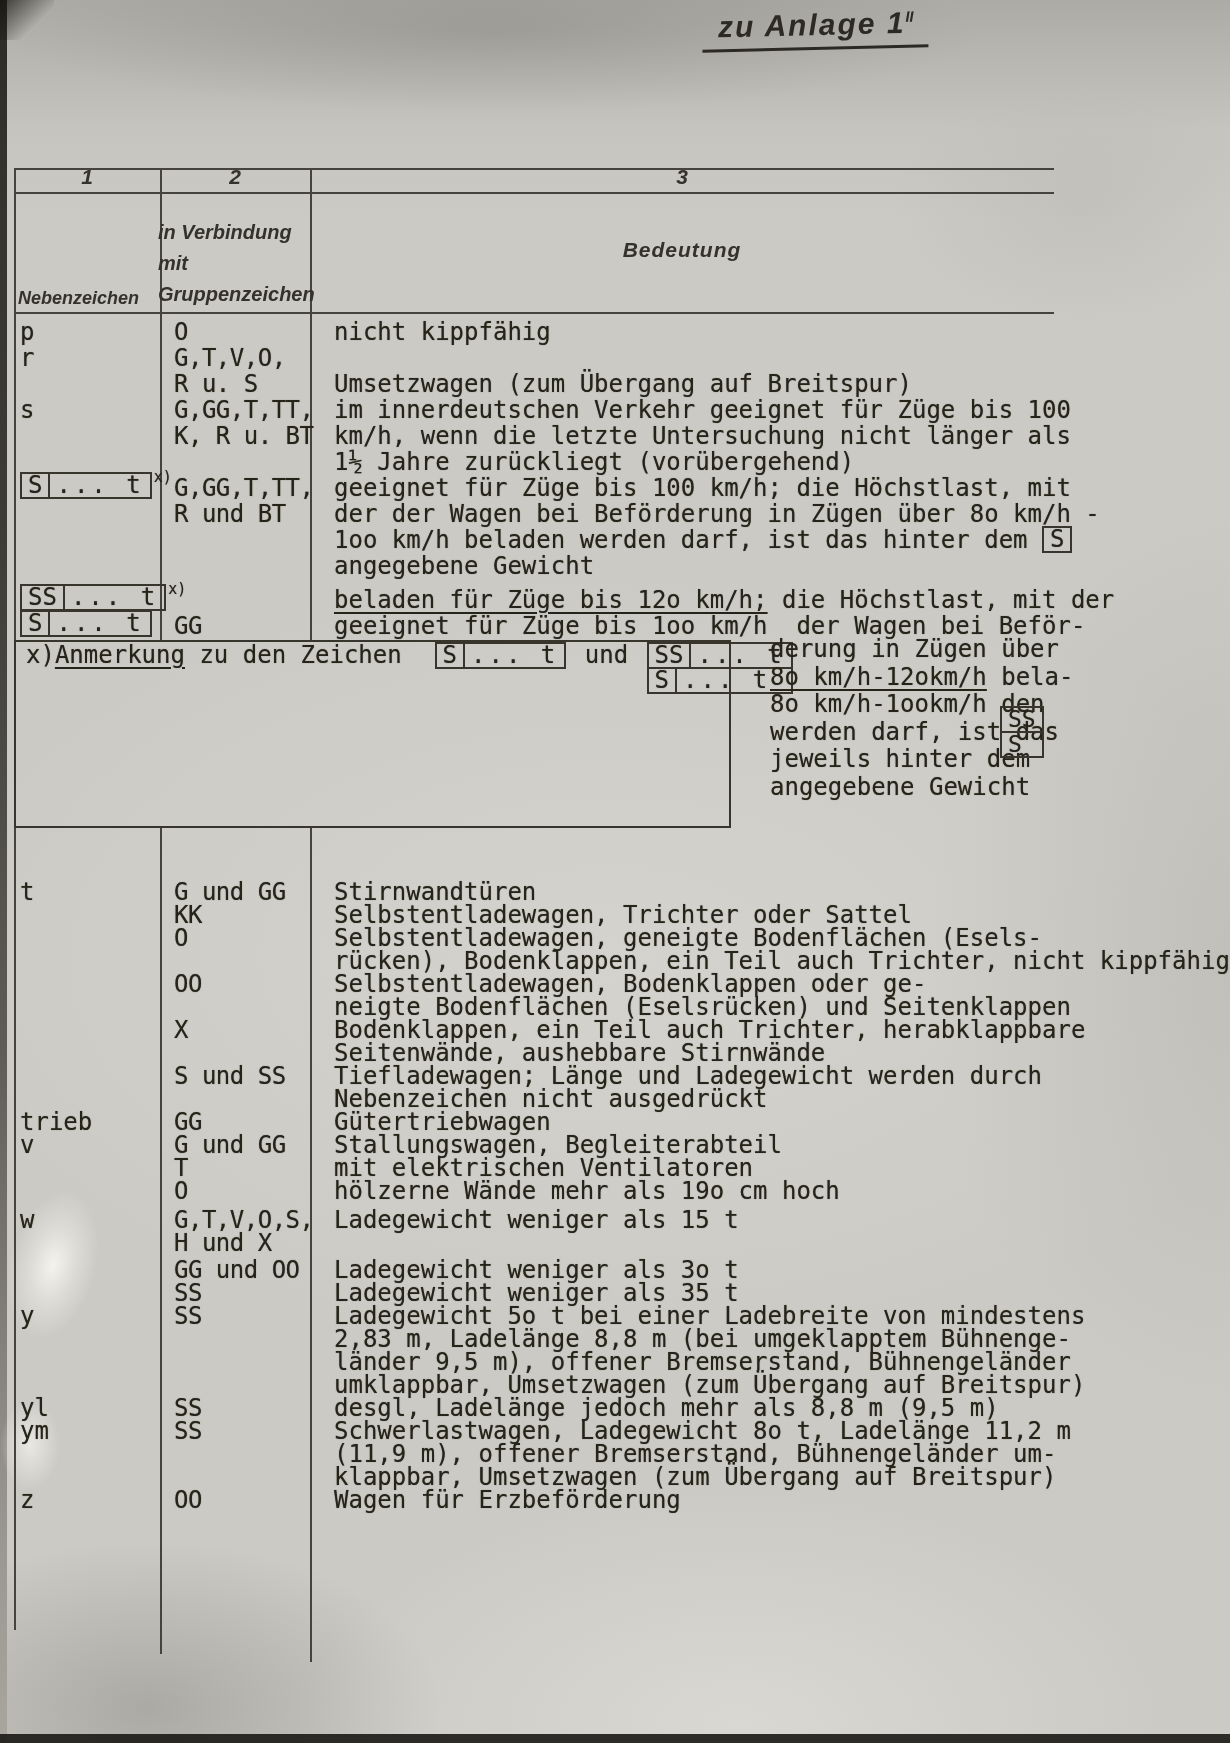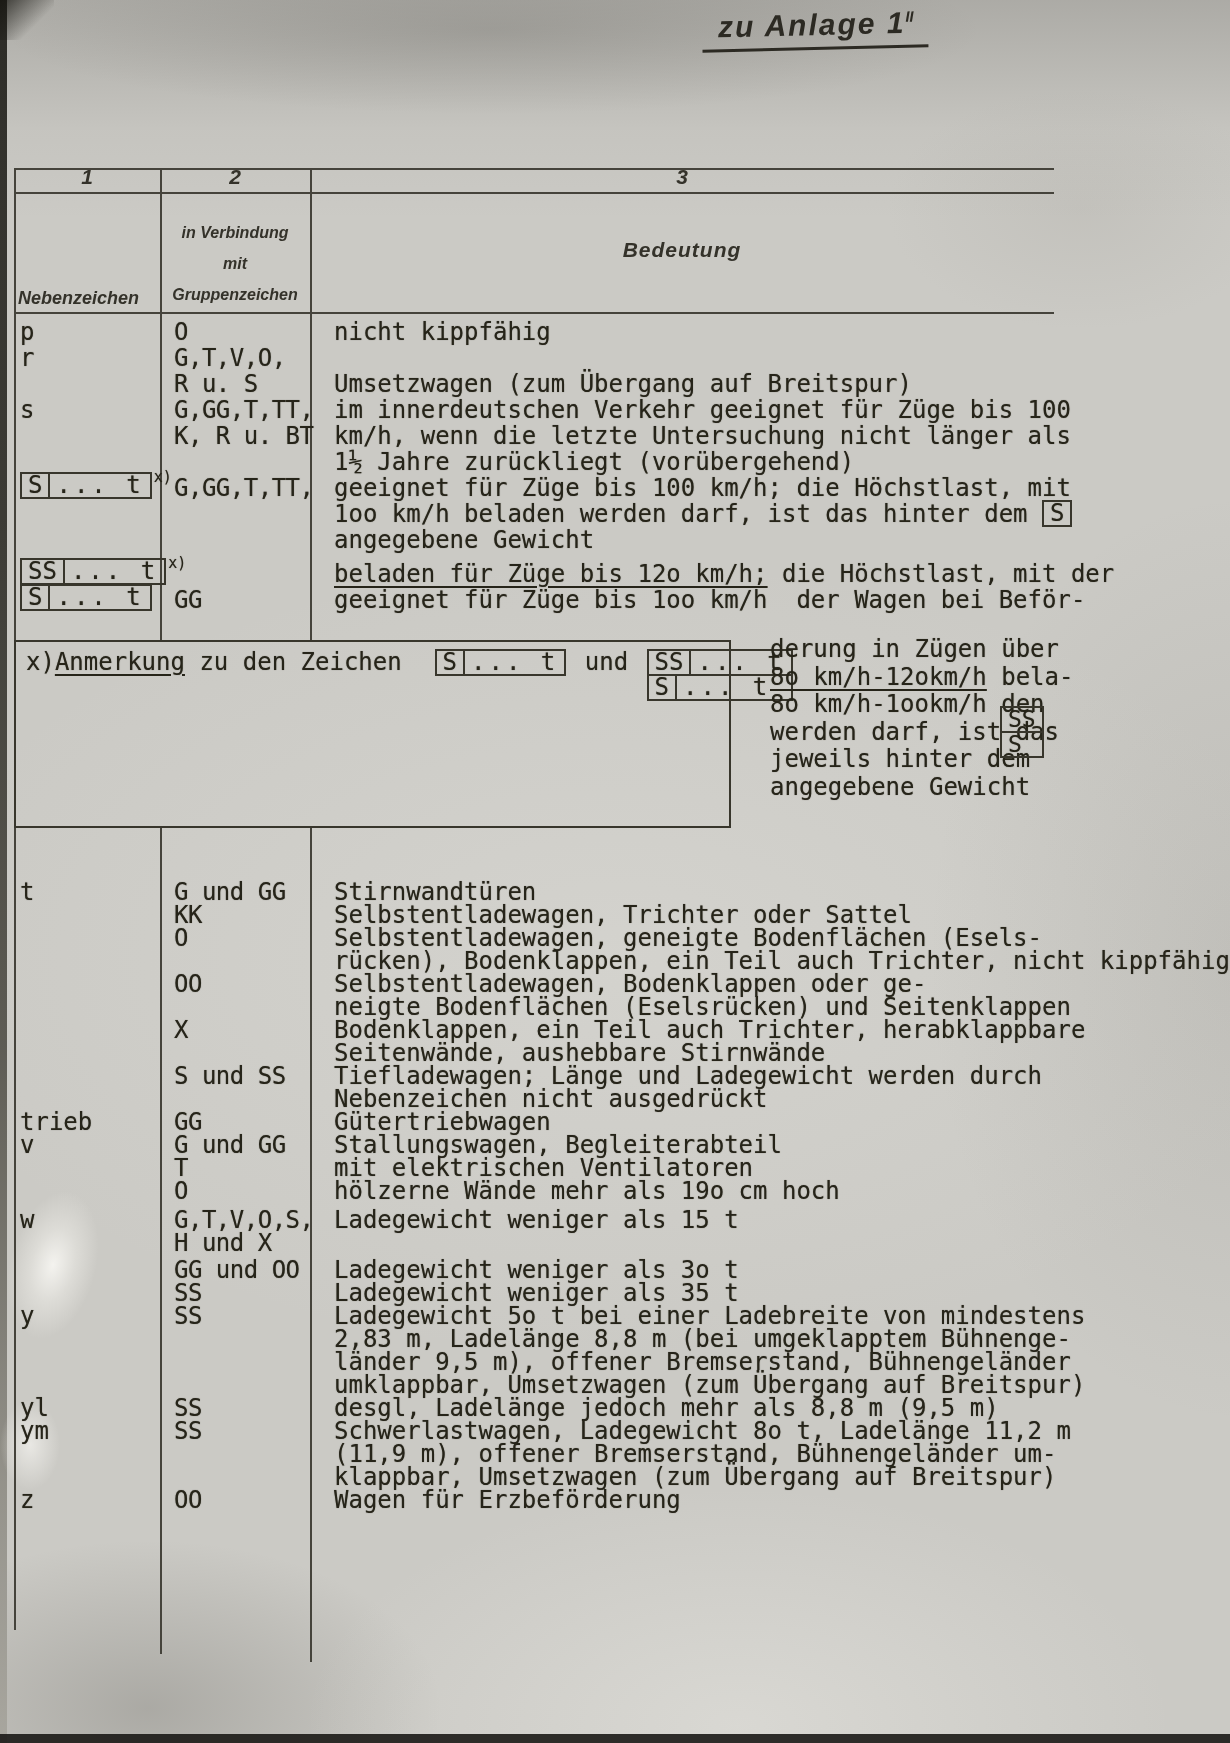--- a/index.html
+++ b/index.html
@@ -37,21 +37,21 @@
     font-family:"Liberation Sans",sans-serif;font-style:italic;font-weight:600;
     font-size:30px;color:#2c2a23;letter-spacing:2px;
     border-bottom:3px solid #2c2a23;padding:0 14px 5px 16px;}
   #annotation sup{font-size:15px;letter-spacing:0;}
   
   #colnums{position:absolute;left:14px;top:165px;width:1040px;display:flex;font-size:21px;}
   #colnums .n1{width:146px;text-align:center;}
   #colnums .n2{width:150px;text-align:center;}
   #colnums .n3{flex:1;text-align:center;}
   #h-col1{position:absolute;left:18px;top:288px;font-size:18px;}
-  #h-col2{position:absolute;left:158px;top:217px;width:154px;text-align:center;font-size:16px;line-height:31px;}
+  #h-col2{position:absolute;left:158px;top:217px;width:154px;font-size:20px;line-height:31px;}
   #h-col3{position:absolute;left:312px;top:238px;width:740px;text-align:center;font-size:21px;letter-spacing:1px;}
   
   .bodyblock{position:absolute;left:14px;width:1210px;font-size:24px;}
   #upper-body{top:318px;}
   #lower-body{top:878px;}
   .bline{display:flex;align-items:flex-start;}
   #upper-body .bline{height:26px;}
   #lower-body .bline{height:23px;}
   .c1{flex:none;width:146px;padding-left:6px;white-space:pre;}
   .c2{flex:none;width:150px;padding-left:8px;white-space:pre;letter-spacing:-0.5px;}
@@ -61,21 +61,21 @@
     vertical-align:top;line-height:23px;}
   .cb-row{display:flex;}
   .cb-row + .cb-row{border-top:2px solid #38362c;}
   .cb-cell{padding:0 6px;white-space:pre;}
   .cb-cell + .cb-cell{border-left:2px solid #38362c;letter-spacing:3px;}
   .c1 .codebox{margin-top:-2px;}
   sup.xmark{font-size:15px;position:relative;top:-6px;left:2px;}
   .uln{text-decoration:underline;text-decoration-thickness:2px;text-underline-offset:4px;}
   
   #note-box{position:absolute;left:14px;top:640px;width:717px;height:188px;
-    border:2px solid #38362c;box-sizing:border-box;padding:7px 10px;font-size:24px;}
+    border:2px solid #38362c;box-sizing:border-box;padding:0 10px;font-size:24px;}
   #note-title{line-height:26px;white-space:pre;min-height:54px;}
   #note-title .codebox{margin:0 4px;}
   #note-body{margin-top:10px;padding-left:24px;line-height:27px;white-space:pre;}
   
   #right-col{position:absolute;left:770px;top:636px;width:320px;font-size:24px;line-height:27.5px;white-space:pre;}
   #side-box{position:absolute;left:1000px;top:706px;font-size:23px;}
 </style>
 </head>
 <body>
 
@@ -142,20 +142,25 @@
         <span class="c2"></span>
         <span class="c3"><span>1½ Jahre zurückliegt (vorübergehend)</span></span>
       </div>
       <div class="bline">
         <span class="c1"><span class="codebox"><span class="cb-row"><span class="cb-cell">S</span><span class="cb-cell">... t</span></span></span><sup class="xmark">x)</sup></span>
         <span class="c2">G,GG,T,TT,</span>
         <span class="c3"><span>geeignet für Züge bis 100 km/h; die Höchstlast, mit</span></span>
       </div>
       <div class="bline">
         <span class="c1"></span>
+        <span class="c2">R und BT</span>
+        <span class="c3"><span>der der Wagen bei Beförderung in Zügen über 8o km/h -</span></span>
+      </div>
+      <div class="bline">
+        <span class="c1"></span>
         <span class="c2"></span>
         <span class="c3"><span>1oo km/h beladen werden darf, ist das hinter dem </span><span class="codebox"><span class="cb-row"><span class="cb-cell">S</span></span></span></span>
       </div>
       <div class="bline">
         <span class="c1"></span>
         <span class="c2"></span>
         <span class="c3"><span>angegebene Gewicht</span></span>
       </div>
       <div class="bline" style="margin-top: 8px;">
         <span class="c1"><span class="codebox"><span class="cb-row"><span class="cb-cell">SS</span><span class="cb-cell">... t</span></span></span><sup class="xmark">x)</sup></span>

